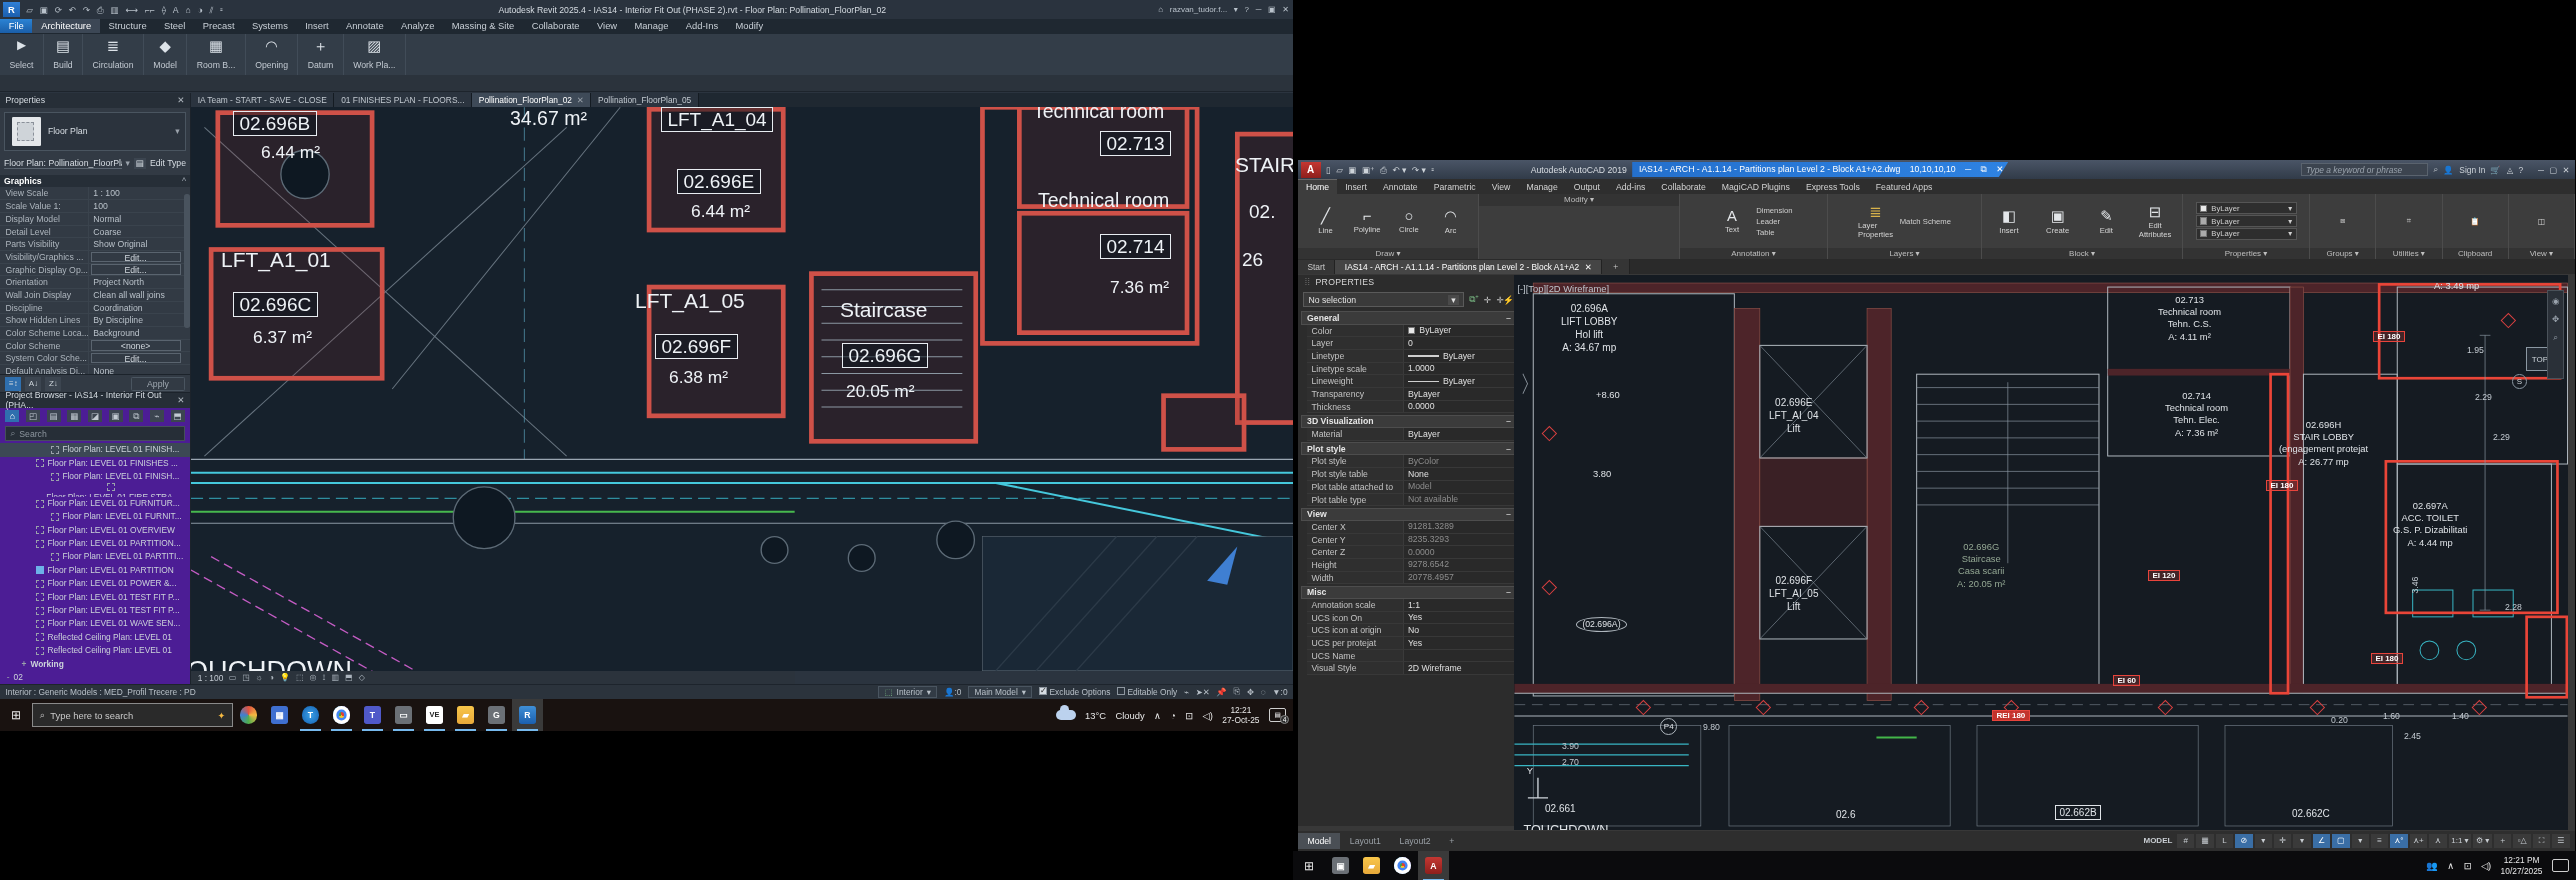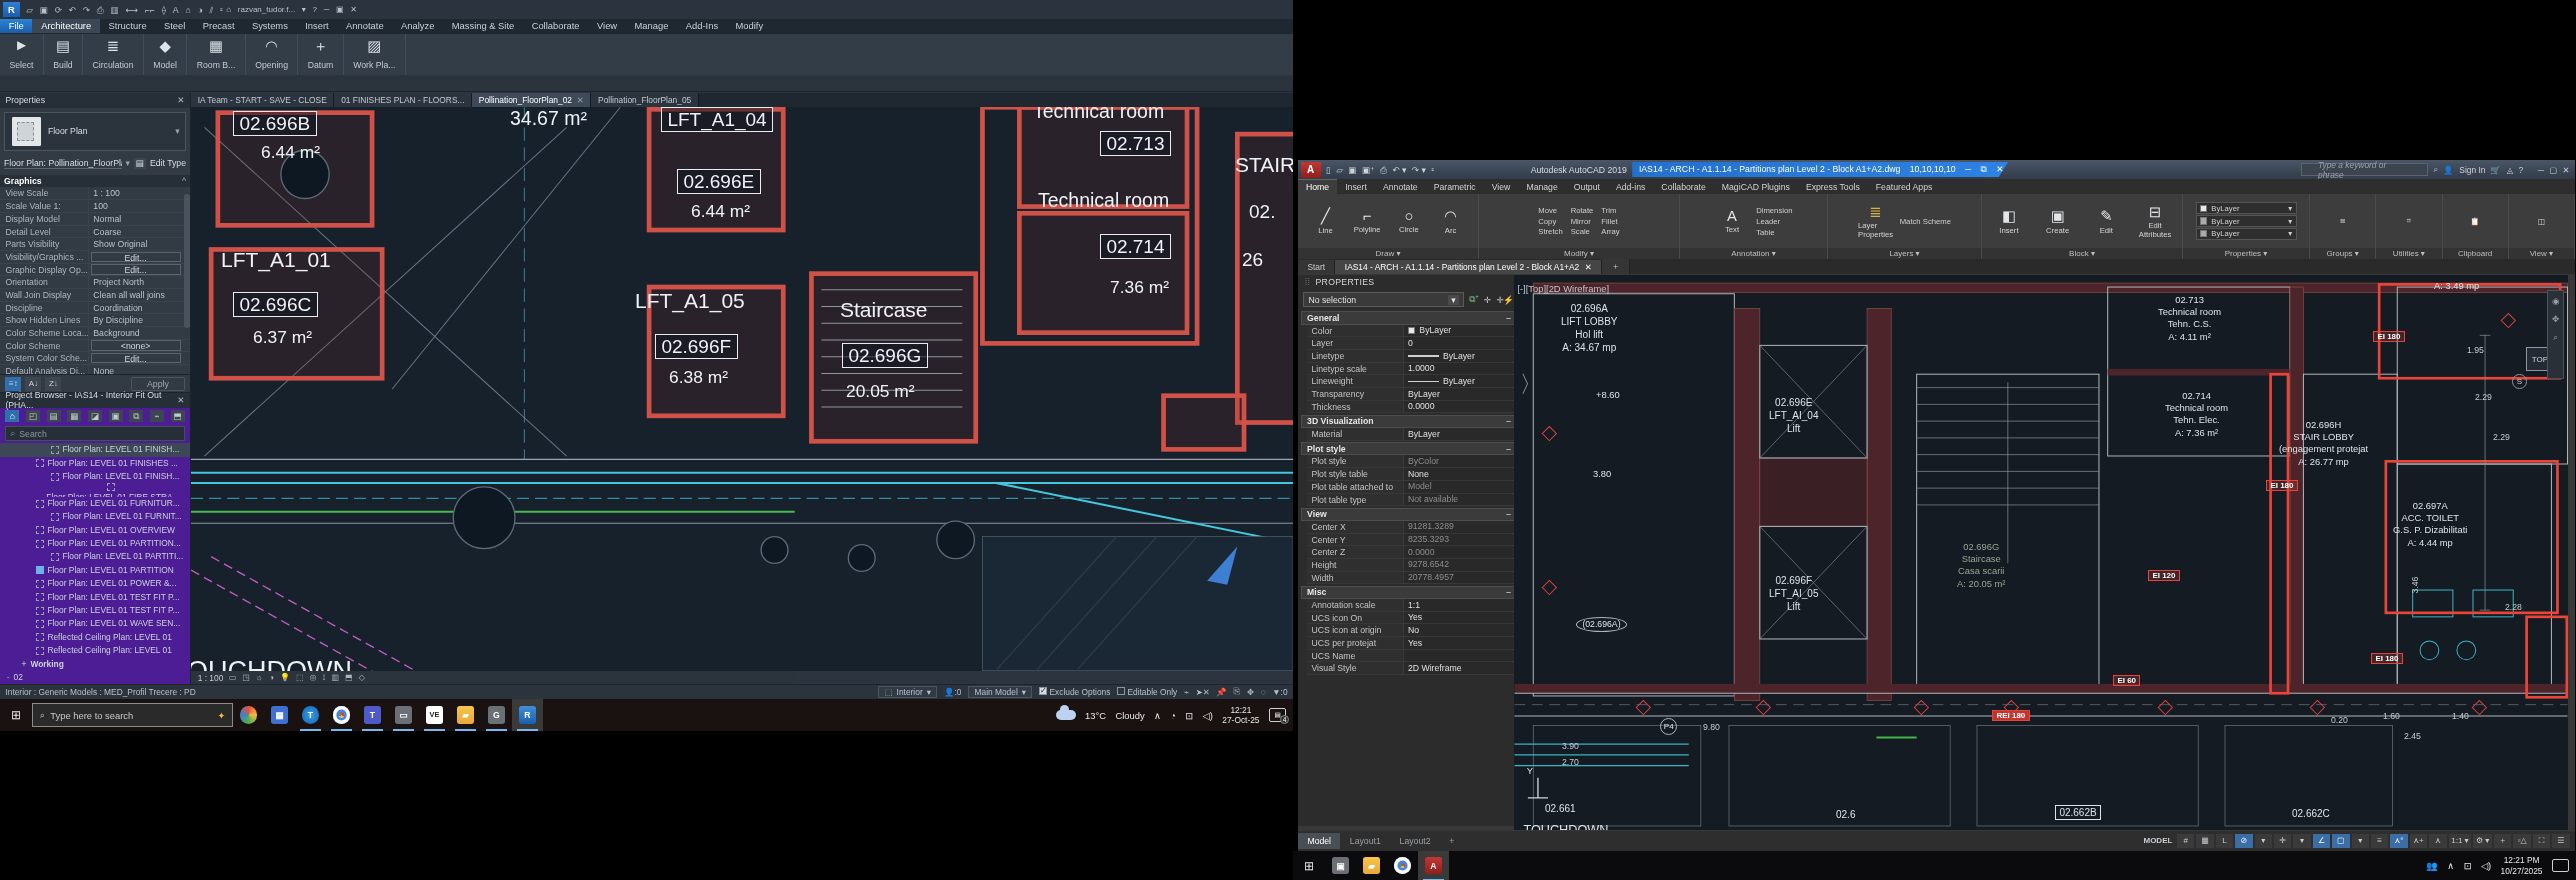--- a/index.html
+++ b/index.html
@@ -86,21 +86,21 @@
   .noti .b{position:absolute;right:-4px;bottom:-3.4px;background:#2f2f2f;border:0.7px solid #888;border-radius:50%;width:9.4px;height:9.4px;display:flex;align-items:center;justify-content:center;}
 
   
   #acad{left:1298px;top:160px;width:1277px;height:691px;background:#383838;}
   .ac-titlebar{left:0;top:0;width:100%;height:19px;background:linear-gradient(180deg,#4a5566,#313b49);display:flex;align-items:center;color:#d8dde2;font-size:8.7px;}
   .ac-logo{width:20px;height:16px;background:linear-gradient(180deg,#c43732,#8e1f1c);color:#fff;font-weight:bold;font-size:10px;margin:1.3px 2.7px;}
   .ac-qat span{color:#cdd3d9;font-size:8.7px;margin:0 2.7px;}
   .ac-apptitle{margin-left:94px;white-space:nowrap;}
   .ac-bluestripe{height:14.8px;margin-left:5.4px;background:linear-gradient(90deg,#2470cd,#2e82e2);color:#fff;display:flex;align-items:center;padding:0 6.7px;clip-path:polygon(0 0,100% 0,calc(100% - 9.4px) 100%,0 100%);white-space:nowrap;max-width:376px;overflow:hidden;gap:9.4px;}
   .ac-infocenter{margin-left:auto;display:flex;align-items:center;gap:5.4px;margin-right:5.4px;font-size:8.4px;color:#cdd3d9;}
-  .ac-ic-search{width:127px;height:12.7px;background:#3c444f;border:0.7px solid #5a636e;color:#9aa3ad;font-style:italic;display:flex;align-items:center;padding:0 16px;}
+  .ac-ic-search{width:127px;height:12.7px;background:#3c444f;border:0.7px solid #5a636e;color:#9aa3ad;font-style:italic;display:flex;align-items:center;padding:0 4px;}
   .ac-tabs{left:0;top:19px;width:100%;height:14.8px;background:#2e2e2e;display:flex;align-items:flex-end;color:#d2d2d2;font-size:8.7px;}
   .ac-tab{padding:2px 8px;}
   .ac-tab.active{background:#3d3d3d;color:#fff;border-top:0.7px solid #666;}
   .ac-ribbon{left:0;top:34px;width:100%;height:66px;background:#3d3d3d;display:flex;}
   .ac-p{border-right:0.7px solid #4c4c4c;display:flex;flex-direction:column;}
   .ac-p .body{flex:1;display:flex;align-items:center;justify-content:center;gap:6.7px;padding:2.7px 5.4px;}
   .ac-p .strip{height:12px;background:#333;color:#bfbfbf;font-size:8px;text-align:center;line-height:12px;}
   .ac-bigitem{display:flex;flex-direction:column;align-items:center;color:#d5d5d5;font-size:7.7px;gap:1.3px;width:35px;}
   .ac-bigitem .g{font-size:14.8px;color:#e3e6e9;}
   .ac-smgrid{display:grid;grid-template-columns:repeat(3,auto);gap:1.3px 8px;color:#cfcfcf;font-size:7.7px;}
@@ -147,20 +147,21 @@
 </style>
 </head>
 <body>
 
 <div id="root">
 
   <section id="revit" class="abs">
     <div class="rv-titlebar abs">
       <div class="rv-logo ico">R</div>
       <div class="rv-qat" id="rvQat"><span>▱</span><span>▣</span><span>⟳</span><span>↶</span><span>↷</span><span>⎙</span><span>▥</span><span>⟷</span><span>⌐⌐</span><span>⟠</span><span>A</span><span>⌂</span><span>◑</span><span>⫽</span><span>⹀</span></div>
+      <div class="rv-title">Autodesk Revit 2025.4 - IAS14 - Interior Fit Out (PHASE 2).rvt - Floor Plan: Pollination_FloorPlan_02</div>
       <div class="rv-tb-right">
         <span>⌂</span>
         <span>razvan_tudor.f...</span>
         <span>▾</span>
         <span>?</span>
         <span>─</span>
         <span>▣</span>
         <span>✕</span>
       </div>
     </div>
@@ -667,33 +668,20 @@
               <span>Circle</span>
             </div>
             <div class="ac-bigitem">
               <span class="g">◠</span>
               <span>Arc</span>
             </div>
           </div>
         <div class="strip">Draw ▾</div>
       </div>
       <div class="ac-p" style="width:201px;">
-        <div class="body">
-            <div class="ac-smgrid" id="acModItems">
-              <span>Move</span>
-              <span>Rotate</span>
-              <span>Trim</span>
-              <span>Copy</span>
-              <span>Mirror</span>
-              <span>Fillet</span>
-              <span>Stretch</span>
-              <span>Scale</span>
-              <span>Array</span>
-            </div>
-          </div>
         <div class="strip">Modify ▾</div>
       </div>
       <div class="ac-p" style="width:148px;">
         <div class="body">
           <div class="ac-bigitem">
               <span class="g">A</span>
               <span>Text</span>
             </div>
           <div style="display:flex;flex-direction:column;gap:2px;font-size:7.7px;color:#cfcfcf;" id="acAnnItems">
               <span>Dimension</span>

